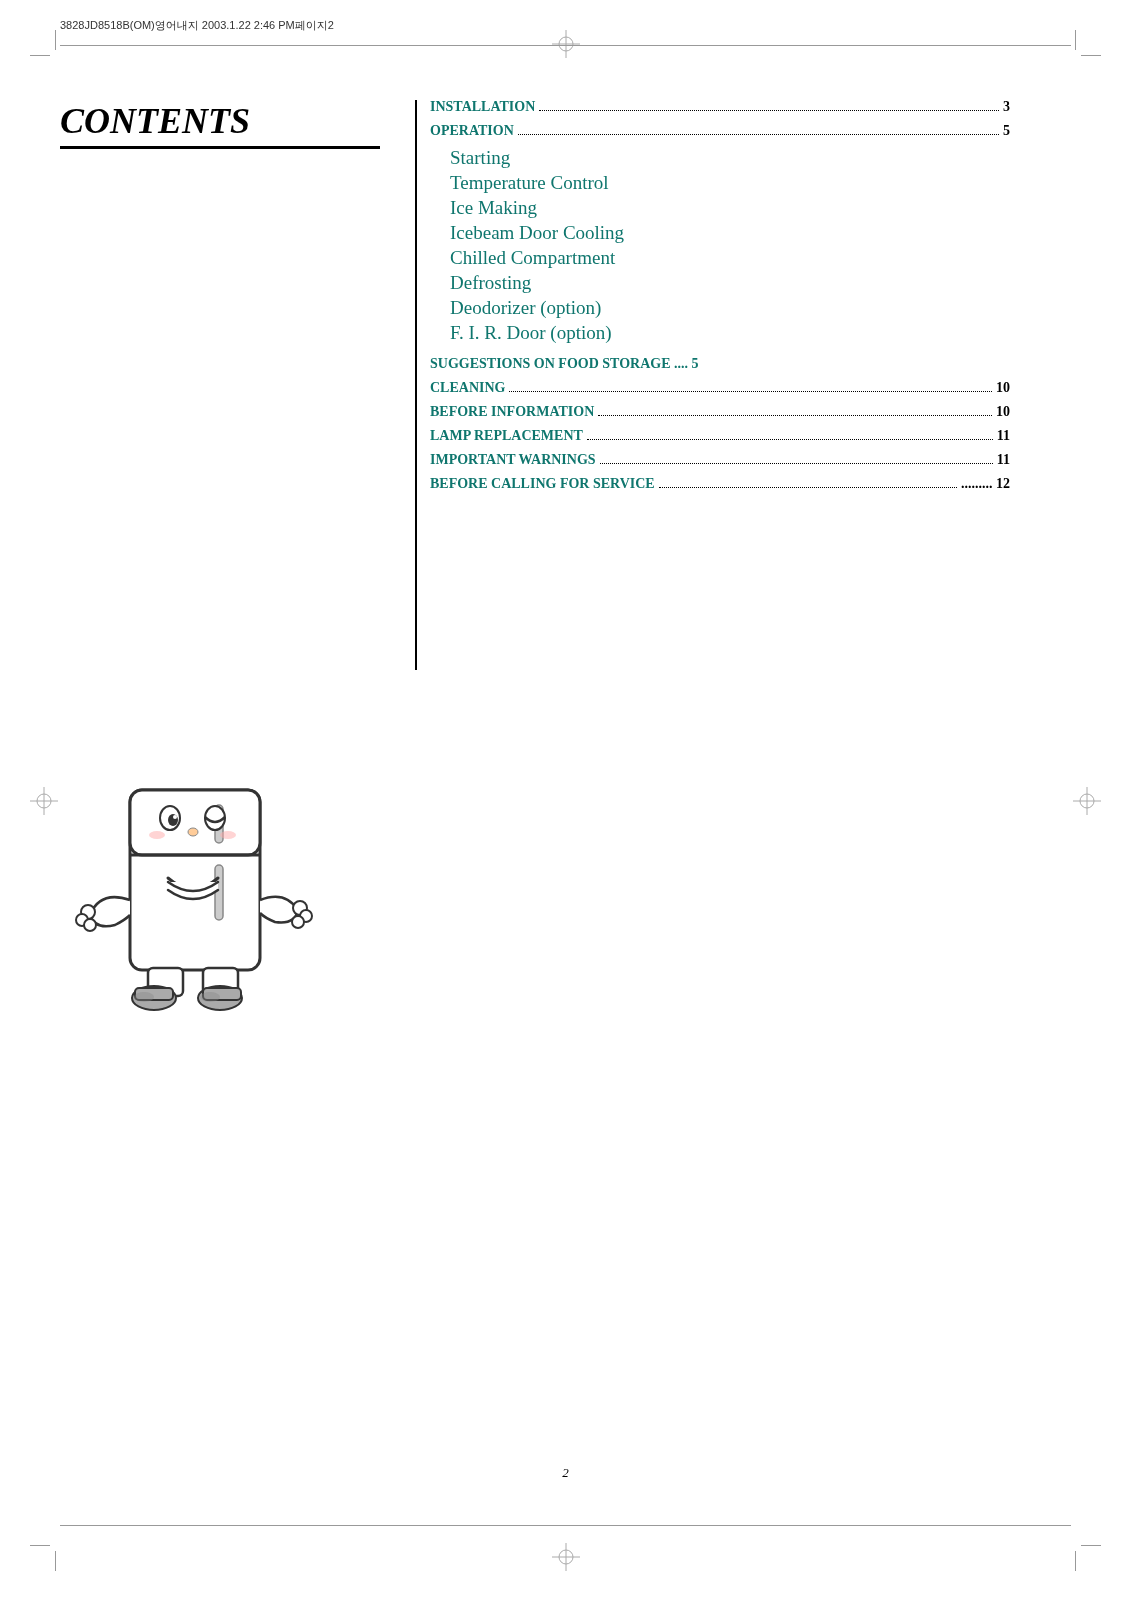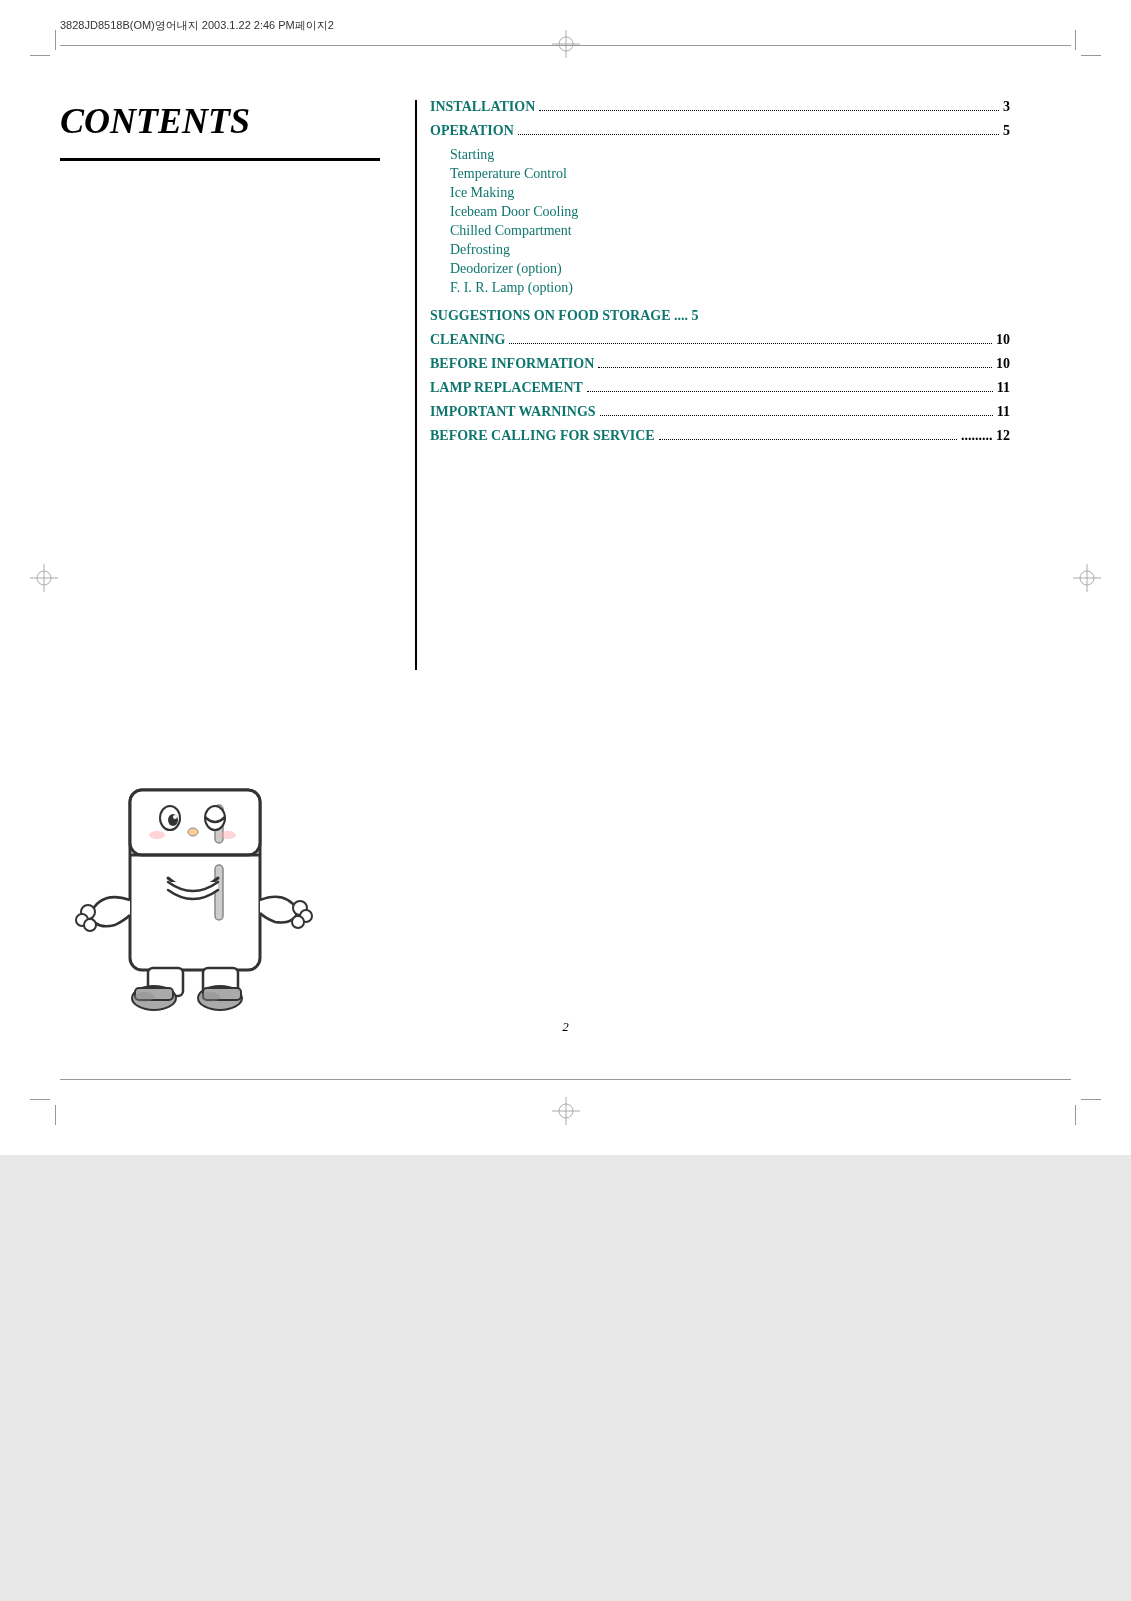--- a/index.html
+++ b/index.html
@@ -8,21 +8,21 @@
       background: #e8e8e8;
       display: flex;
       justify-content: center;
       align-items: flex-start;
       min-height: 100vh;
       font-family: 'Times New Roman', Times, serif;
     }
 
     .page {
       width: 1131px;
-      height: 1155px;
+      height: 1601px;
       background: #ffffff;
       position: relative;
       overflow: hidden;
     }
 
     
     .header-meta {
       position: absolute;
       top: 18px;
       left: 60px;
@@ -34,21 +34,21 @@
     
     .contents-title {
       position: absolute;
       top: 100px;
       left: 60px;
       font-size: 36px;
       font-weight: bold;
       font-style: italic;
       color: #000;
       border-bottom: 3px solid #000;
-      padding-bottom: 16px;
+      padding-bottom: 4px;
       width: 320px;
     }
 
     
     .toc-column {
       position: absolute;
       top: 95px;
       left: 430px;
       width: 580px;
     }
@@ -61,21 +61,21 @@
 
     .toc-entry.major {
       font-weight: bold;
       font-size: 14px;
       margin-bottom: 8px;
       margin-top: 4px;
     }
 
     .toc-entry.sub {
       font-weight: normal;
-      font-size: 14px;
+      font-size: 19px;
       padding-left: 20px;
       margin-bottom: 3px;
     }
 
     .toc-label {
       white-space: nowrap;
       color: #0f766e;
     }
 
     .toc-dots {
@@ -245,21 +245,21 @@
     </div>
     <div class="toc-entry sub">
       <span class="toc-label">Defrosting</span>
       <span class="toc-dots hidden"></span>
     </div>
     <div class="toc-entry sub">
       <span class="toc-label">Deodorizer (option)</span>
       <span class="toc-dots hidden"></span>
     </div>
     <div class="toc-entry sub">
-      <span class="toc-label">F. I. R. Lamp (option)</span>
+      <span class="toc-label">F. I. R. Door (option)</span>
       <span class="toc-dots hidden"></span>
     </div>
 
     <div class="toc-entry major" style="margin-top:12px;">
       <span class="toc-label">SUGGESTIONS ON FOOD STORAGE .... 5</span>
     </div>
 
     <div class="toc-entry major">
       <span class="toc-label">CLEANING </span>
       <span class="toc-dots"></span>

